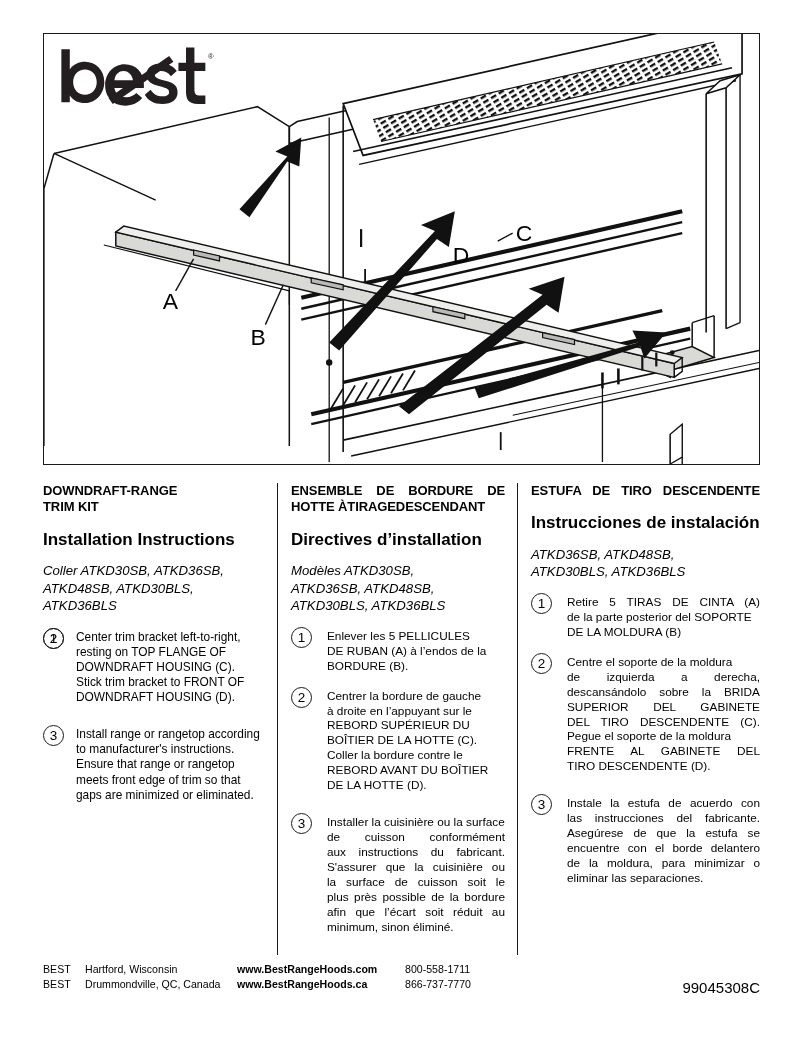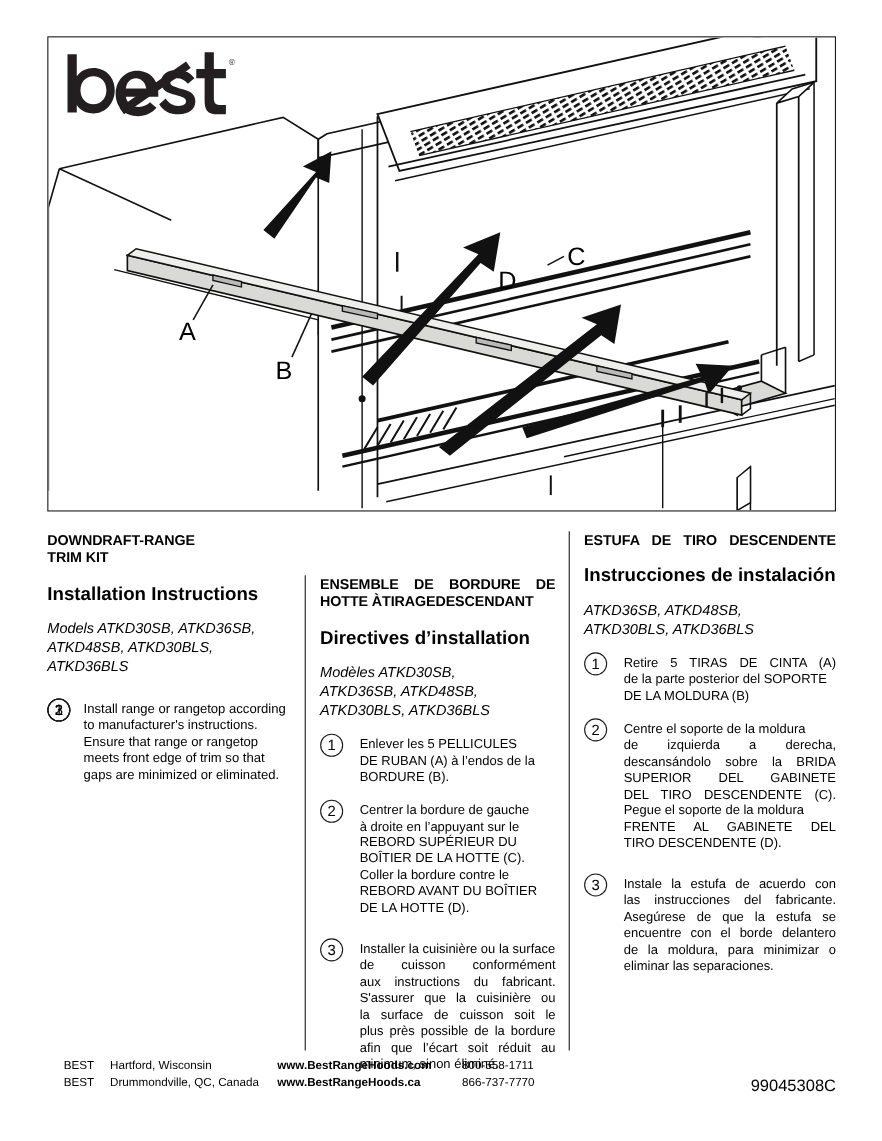--- a/index.html
+++ b/index.html
@@ -60,21 +60,20 @@
   .col {
     box-sizing: border-box;
     position: relative;
   }
   .col-en { width: 234px; padding-right: 14px; }
   .col-fr {
     width: 240px;
     padding-left: 13px;
     padding-right: 12px;
     border-left: 1.4px solid #1a1a1a;
-    margin-top: 40px;
   }
   .col-es {
     width: 243px;
     padding-left: 13px;
     border-left: 1.4px solid #1a1a1a;
   }
 
   .kit-title {
     font-size: 13px;
     font-weight: bold;
@@ -151,21 +150,20 @@
     left: 43px;
     top: 962px;
     width: 717px;
     font-size: 10.6px;
     line-height: 1.45;
   }
   .foot-row {
     display: flex;
     align-items: baseline;
     white-space: nowrap;
-    margin-left: 15px;
   }
   .f-brand { width: 42px; }
   .f-city  { width: 152px; }
   .f-site  { width: 168px; font-weight: bold; }
   .f-phone { flex: 0 0 auto; }
   .f-doc {
     position: absolute;
     right: 0;
     top: 15px;
     font-size: 15px;
@@ -331,30 +329,37 @@
 
 <div id="columns">
 
   <div class="col col-en">
     <h1 class="kit-title">
       <span class="tline">DOWNDRAFT-RANGE</span>
       <span class="tline">TRIM KIT</span>
     </h1>
     <h2 class="subtitle">Installation Instructions</h2>
     <p class="models">
-      <span class="mline">Models ATKD30SB, ATKD36SB,</span>
+      <span class="mline">Coller ATKD30SB, ATKD36SB,</span>
       <span class="mline">ATKD48SB, ATKD30BLS,</span>
       <span class="mline">ATKD36BLS</span>
     </p>
     <ol class="steps">
       <li class="step">
         <span class="step-num">1</span>
       </li>
       <li class="step gap-lg">
         <span class="step-num">2</span>
+        <span class="step-body">
+          <span class="sline">Center trim bracket left-to-right,</span>
+          <span class="sline">resting on TOP FLANGE OF</span>
+          <span class="sline">DOWNDRAFT HOUSING (C).</span>
+          <span class="sline">Stick trim bracket to FRONT OF</span>
+          <span class="sline">DOWNDRAFT HOUSING (D).</span>
+        </span>
       </li>
       <li class="step">
         <span class="step-num">3</span>
         <span class="step-body">
           <span class="sline">Install range or rangetop according</span>
           <span class="sline">to manufacturer's instructions.</span>
           <span class="sline">Ensure that range or rangetop</span>
           <span class="sline">meets front edge of trim so that</span>
           <span class="sline">gaps are minimized or eliminated.</span>
         </span>

